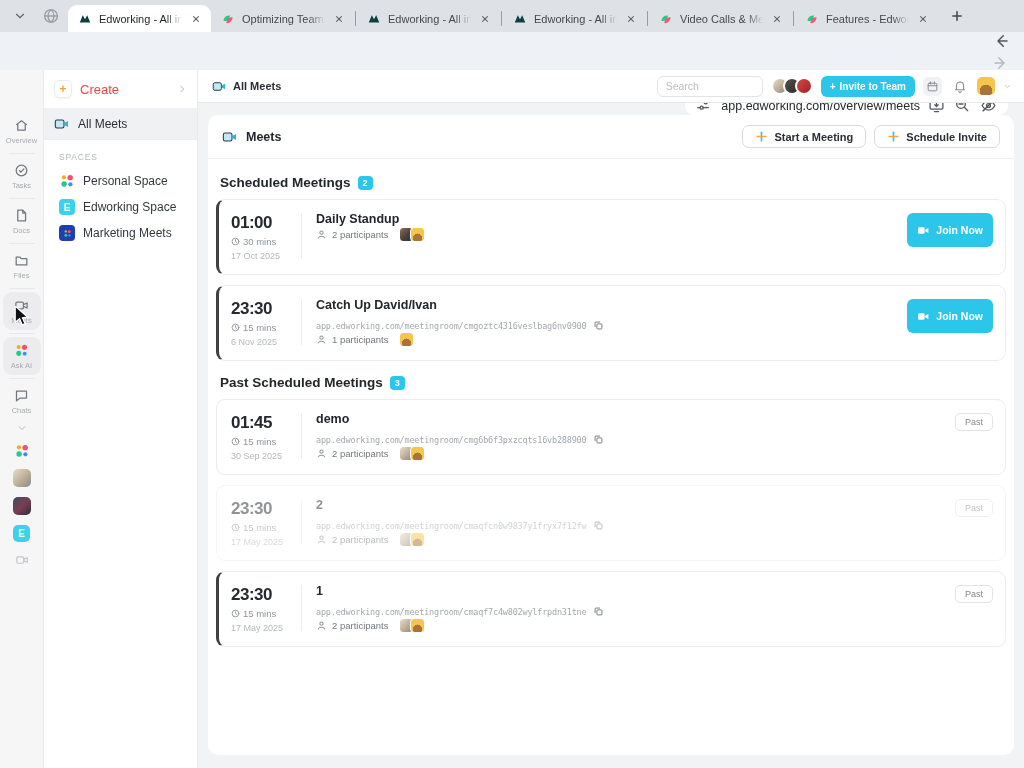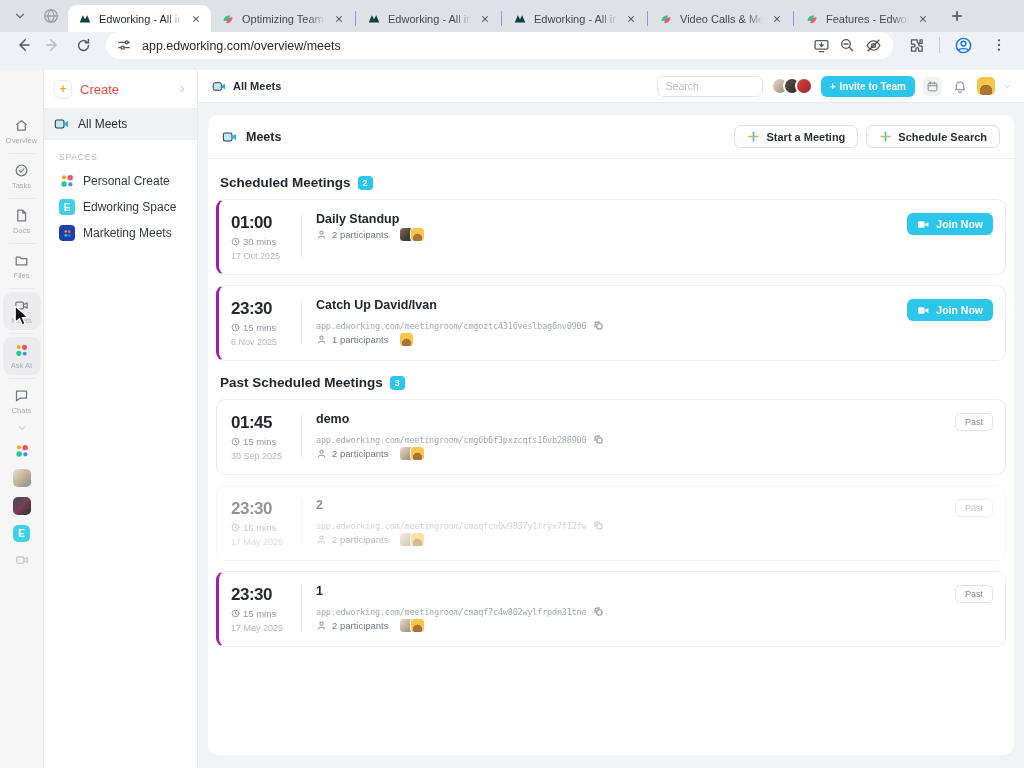--- a/index.html
+++ b/index.html
@@ -13,21 +13,21 @@
   .ts-globe { width:18px; height:18px; margin:0 8px 7px 8px; color:#9aa0a6; }
   .tab { height:27px; display:flex; align-items:center; gap:7px; padding:0 8px 0 10px; width:143px; border-radius:9px 9px 0 0; color:#45494e; flex:none; }
   .tab.active { background:#ffffff; color:#1f2328; }
   .tab-title { font-size:11px; white-space:nowrap; overflow:hidden; flex:1;
     -webkit-mask-image:linear-gradient(90deg,#000 80%,transparent); mask-image:linear-gradient(90deg,#000 80%,transparent); }
   .tab-close { width:14px; height:14px; border-radius:50%; display:flex; align-items:center; justify-content:center; color:#5f6368; flex:none; }
   .tab-sep { width:1px; height:15px; margin:0 1px 6px 1px; background:#7d9bf0; flex:none; }
   .fav { width:14px; height:14px; flex:none; }
   .newtab { width:26px; height:26px; margin:0 0 3px 6px; display:flex; align-items:center; justify-content:center; color:#45494e; }
 
-  .toolbar { height:38px; background:#eef1f5; display:flex; align-items:flex-start; padding:0 10px; gap:4px; }
+  .toolbar { height:38px; background:#eef1f5; display:flex; align-items:flex-end; padding:0 10px; gap:4px;flex-direction:column; }
   .nav-ic { width:26px; height:26px; display:flex; align-items:center; justify-content:center; color:#54575d; }
   .nav-ic.disabled { color:#b7bac0; }
   .omnibox { flex:1; height:27px; background:#ffffff; border-radius:14px; display:flex; align-items:center; padding:0 10px; margin:0 6px; gap:8px; }
   .omnibox .url { font-size:12.5px; color:#27292d; flex:1; }
   .omni-ic { width:18px; height:18px; color:#55585e; flex:none; }
   .tb-right { display:flex; align-items:center; gap:10px; padding-right:2px; }
   .tb-div { width:1px; height:16px; background:#c6c9cd; }
 
   
   .app { display:flex; height:698px; }
@@ -77,40 +77,40 @@
   .panel { background:#fff; border-radius:10px; height:640px; display:flex; flex-direction:column; }
   .panel-head { display:flex; align-items:center; padding:10px 14px; border-bottom:1px solid #efefef; }
   .panel-title { display:flex; align-items:center; gap:8px; font-size:12.5px; font-weight:bold; color:#23262b; flex:1; }
   .btn-outline { height:23px; background:#fff; border:1px solid #d9dbde; border-radius:7px; display:flex; align-items:center; gap:6px; padding:0 12px; font-size:11px; font-weight:bold; color:#2a2d33; margin-left:8px; font-family:"Liberation Sans",sans-serif; }
   .panel-body { padding:8px; }
   .sec-head { display:flex; align-items:center; gap:7px; margin:8px 4px 9px; }
   .sec-head .h { font-size:13.5px; font-weight:bold; color:#23262b; }
   .badge { background:#2bc6ea; color:#fff; font-size:9px; font-weight:bold; border-radius:4px; padding:2px 5px; }
 
   .mcard { display:flex; align-items:flex-start; border:1px solid #ebecee; border-radius:9px; padding:11px 12px 13px 14px; margin-bottom:10px; background:#fff; position:relative; }
-  .mcard.accent { border-left:3px solid #a21caf; padding-left:12px; }
+  .mcard.accent { border-left:3px solid #404040; padding-left:12px; }
   .mcard.faded { opacity:.5; }
   .mtime { width:64px; flex:none; padding-top:2px; }
   .mtime .t { font-size:17px; font-weight:bold; color:#26292e; letter-spacing:-.5px; }
   .mtime .dur { display:flex; align-items:center; gap:3px; font-size:9.5px; color:#8f939a; margin-top:3px; }
   .mtime .dur svg { width:9px; height:9px; }
   .mtime .date { font-size:9px; color:#b4b7bc; margin-top:4px; }
   .vdiv { width:1px; align-self:stretch; background:#ececee; margin:2px 14px 2px 6px; }
   .mbody { flex:1; padding-top:1px; }
   .mtitle { font-size:12.5px; font-weight:bold; color:#23262b; }
   .murl { display:flex; align-items:center; gap:7px; margin-top:8px; }
   .murl .u { font-size:8.5px; color:#a4a8ad; font-family:"DejaVu Sans Mono", monospace; letter-spacing:-.2px; }
   .murl .cp { width:11px; height:11px; color:#6f7378; }
   .mpart { display:flex; align-items:center; gap:5px; margin-top:1px; font-size:9.5px; color:#74787e; }
   .mpart .pi { width:11px; height:11px; color:#8f939a; }
   .pav { display:flex; margin-left:5px; }
   .pav .pa { width:15px; height:15px; border-radius:4px; border:1.5px solid #fff; margin-left:-4px; }
   .pav .pa:first-child { margin-left:0; }
   .mact { flex:none; padding-top:2px; }
-  .btn-join { height:22px; background:#2bc6ea; color:#fff; border:none; border-radius:6px; font-size:10.5px; font-weight:bold; display:flex; align-items:center; gap:6px; padding:0 10px; font-family:"Liberation Sans",sans-serif; }
+  .btn-join { height:34px; background:#2bc6ea; color:#fff; border:none; border-radius:6px; font-size:10.5px; font-weight:bold; display:flex; align-items:center; gap:6px; padding:0 10px; font-family:"Liberation Sans",sans-serif; }
   .past-pill { height:18px; background:#fff; border:1px solid #e2e3e6; border-radius:5px; font-size:9px; color:#85888d; display:flex; align-items:center; padding:0 9px; font-family:"Liberation Sans",sans-serif; }
 
   
   .av-photo1 { background:linear-gradient(135deg,#8a6f5c 0%,#4a4039 55%,#23324a 100%); }
   .av-dark   { background:linear-gradient(135deg,#57504a,#2e2b28); }
   .av-red    { background:linear-gradient(135deg,#d44a3f,#a11f2d); }
   .av-yellow { background:radial-gradient(circle at 50% 78%,#a8743a 0 38%,#f6c64a 39%); }
   .av-beige  { background:linear-gradient(135deg,#e8ddcf,#b9a98f 60%,#7d8aa0); }
   .av-multi  { background:linear-gradient(135deg,#3c4a5d 0%,#7a3e55 50%,#2b2f33 100%); }
 
@@ -521,21 +521,21 @@
           </span>
         <span>All Meets</span>
       </div>
       <div class="sb-spaces-lbl">SPACES</div>
       <div class="sb-space">
         <span class="sicon16">
             <svg width="16" height="16" viewBox="0 0 20 20">
               <use href="#i-dots"></use>
             </svg>
           </span>
-        <span>Personal Create</span>
+        <span>Personal Space</span>
       </div>
       <div class="sb-space">
         <span class="sq-icon" style="background:#3fd0ee;color:#fff;font-size:10px;font-weight:bold">E</span>
         <span>Edworking Space</span>
       </div>
       <div class="sb-space">
         <span class="sq-icon" style="background:#1f3fae">
             <svg width="9" height="9" viewBox="0 0 20 20">
               <use href="#i-dots"></use>
             </svg>
@@ -596,21 +596,21 @@
             <button class="btn-outline">
               <svg width="13" height="13" viewBox="0 0 20 20">
                   <use href="#i-plus2"></use>
                 </svg>
               <span>Start a Meeting</span>
             </button>
             <button class="btn-outline">
               <svg width="13" height="13" viewBox="0 0 20 20">
                   <use href="#i-plus2"></use>
                 </svg>
-              <span>Schedule Search</span>
+              <span>Schedule Invite</span>
             </button>
           </div>
 
           <div class="panel-body">
             <div class="sec-head">
               <span class="h">Scheduled Meetings</span>
               <span class="badge">2</span>
             </div>
 
             <div class="mcard accent">

